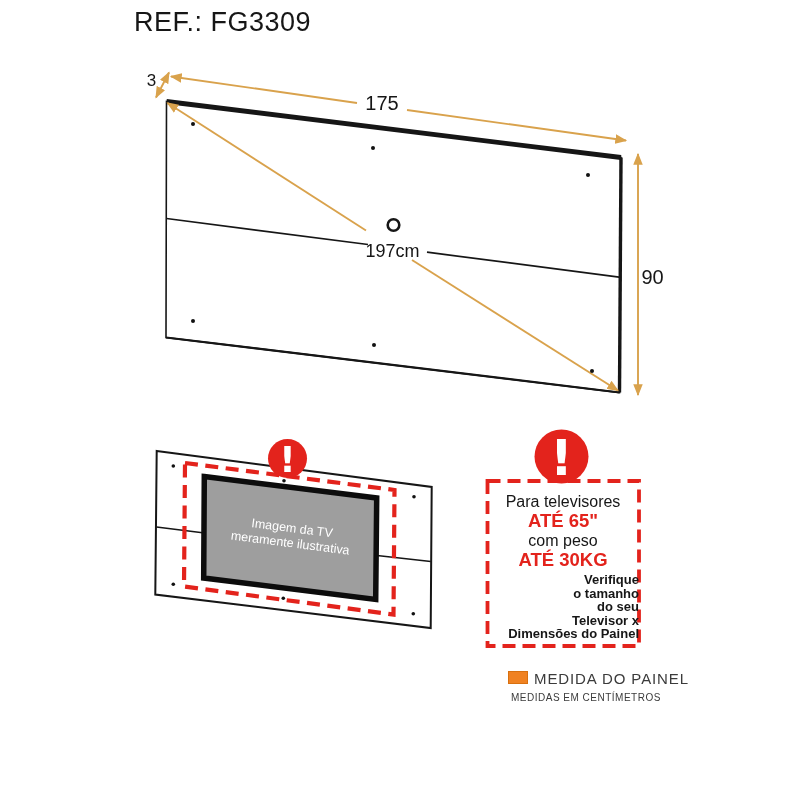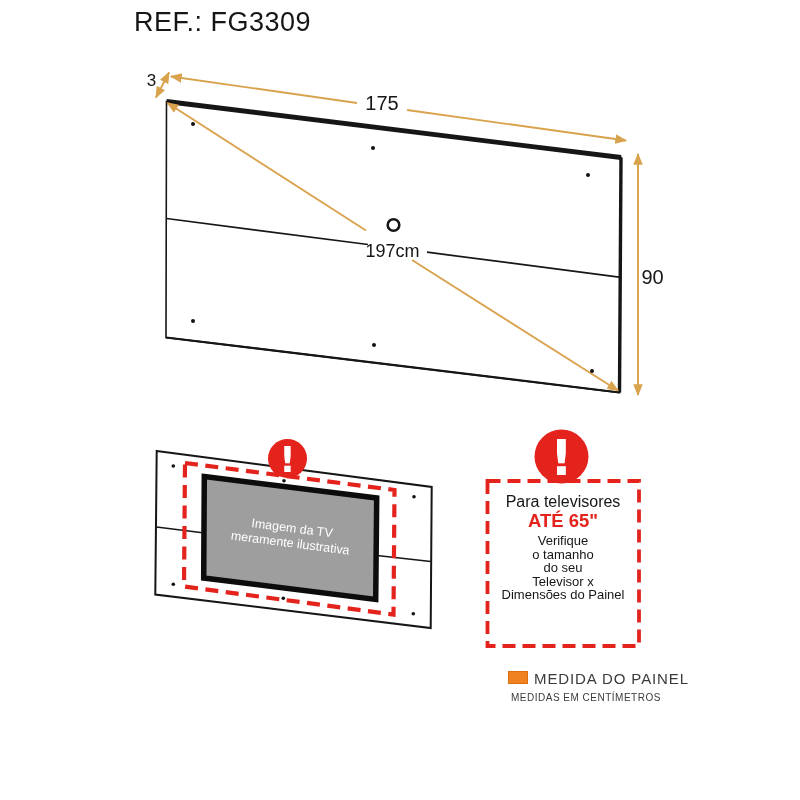--- a/index.html
+++ b/index.html
@@ -33,21 +33,21 @@
   .tv-frame{fill:var(--screen-gray);stroke:#0c0c0c;stroke-width:5.5;stroke-linejoin:miter;}
   .mini-face{fill:#ffffff;stroke:var(--ink);stroke-width:2;}
   .icon-circle{fill:var(--warning-red);}
   .icon-glyph{font-family:"DejaVu Sans","Liberation Sans",sans-serif;font-weight:bold;fill:#ffffff;text-anchor:middle;}
   .tv-caption{font-family:"Liberation Sans",sans-serif;fill:#ffffff;text-anchor:middle;font-size:12.5px;}
 
   
   .warn-text{position:absolute;left:487px;top:492px;width:152px;text-align:center;color:var(--ink);}
   .wl-big{font-size:16px;font-weight:normal;line-height:19px;}
   .wl-red{font-size:18.5px;font-weight:bold;line-height:20px;color:var(--warning-red);}
-  .wl-sm{font-size:13px;font-weight:normal;line-height:13.6px;}
+  .wl-sm{font-size:13px;font-weight:bold;line-height:13.6px;text-align:right;}
   .wl-gap{margin-top:3px;}
 
   
   .legend-swatch{position:absolute;left:508px;top:671px;width:20px;height:12.5px;
                  background:var(--legend-orange);border:1px solid #d8700f;box-sizing:border-box;}
   .legend-label{position:absolute;left:534px;top:670px;font-size:15px;letter-spacing:0.9px;
                 color:var(--legend-text);}
   .legend-units{position:absolute;left:511px;top:692px;font-size:10px;letter-spacing:0.5px;
                 color:var(--legend-text);}
 </style>
@@ -125,20 +125,22 @@
     <g>
       <rect class="red-dash" x="487.5" y="481" width="151.5" height="165" stroke-width="3.8" stroke-dasharray="13 7"></rect>
       <circle class="icon-circle" cx="561.5" cy="456.5" r="27"></circle>
       <text class="icon-glyph" x="561.5" y="475" font-size="50">!</text>
     </g>
   </svg>
 
   <div class="warn-text">
     <div class="wl-big">Para televisores</div>
     <div class="wl-red">ATÉ 65"</div>
+    <div class="wl-big">com peso</div>
+    <div class="wl-red">ATÉ 30KG</div>
     <div class="wl-sm wl-gap">Verifique</div>
     <div class="wl-sm">o tamanho</div>
     <div class="wl-sm">do seu</div>
     <div class="wl-sm">Televisor x</div>
     <div class="wl-sm">Dimensões do Painel</div>
   </div>
 
   <div class="legend-swatch"></div>
   <div class="legend-label">MEDIDA DO PAINEL</div>
   <div class="legend-units">MEDIDAS EM CENTÍMETROS</div>

